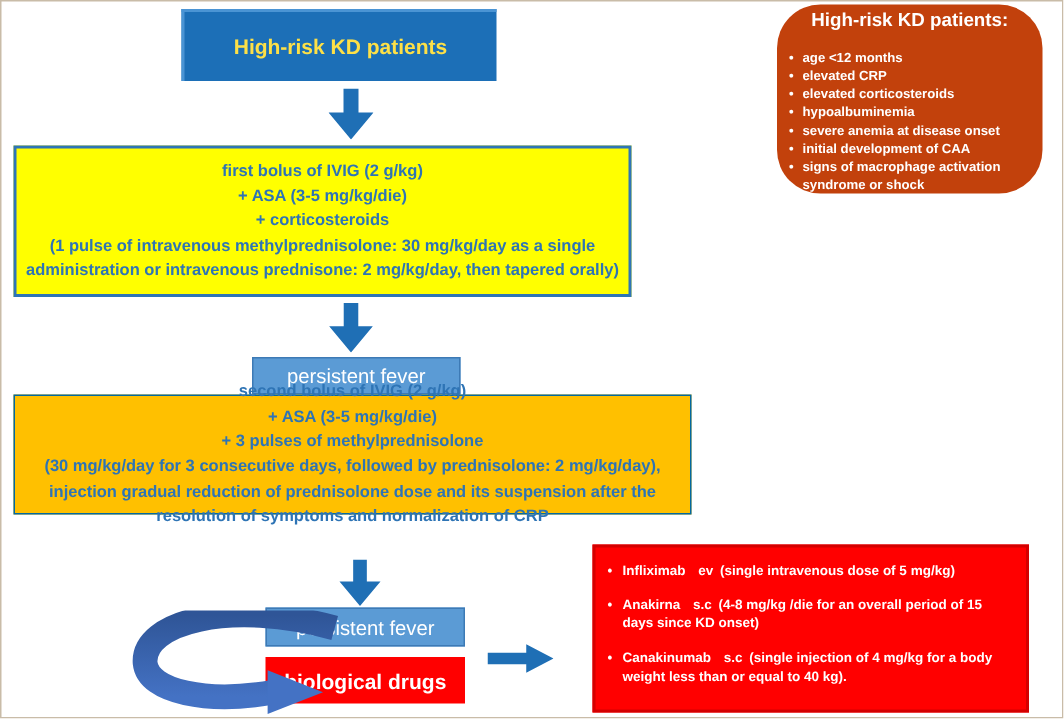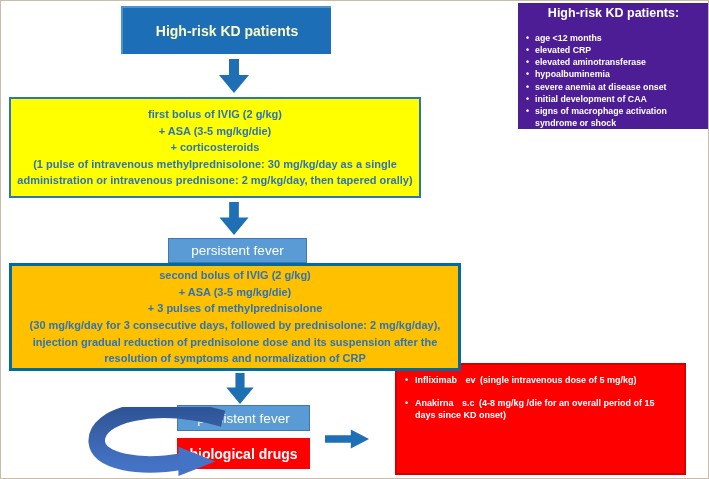--- a/index.html
+++ b/index.html
@@ -16,28 +16,29 @@
     overflow: hidden;
   }
 
   
   .top-box {
     position: absolute; left: 120px; top: 5px; width: 210px; height: 48px;
     background: #1c6fb7;
     border-top: 2px solid #4a94d4;
     border-left: 2px solid #4a94d4;
     display: flex; align-items: center; justify-content: center;
-    color: #fef9c3; font-weight: bold; font-size: 14px;
+    color: #fde047; font-weight: bold; font-size: 14px;
   }
 
   
   .criteria-panel {
-    position: absolute; left: 517px; top: 2px; width: 191px; height: 126px;
-    background: #4c1d95; color: #ffffff;
+    position: absolute; left: 517px; top: 2px; width: 177px; height: 126px;
+    background: #c2410c; color: #ffffff;
     padding: 3px 6px 2px 6px;
+    border-radius: 29px;
   }
   .criteria-title {
     text-align: center; font-weight: bold; font-size: 12.5px; margin-bottom: 2px;
   }
   .criteria-list { list-style: none; margin-top: 12px; }
   .criteria-list li {
     font-size: 8.8px; font-weight: bold; line-height: 1.38;
     padding-left: 11px; position: relative;
   }
   .criteria-list li::before {
@@ -48,22 +49,22 @@
   .yellow-box {
     position: absolute; left: 8px; top: 96px; width: 412px; height: 101px;
     background: #ffff00; border: 2px solid #2e75b6;
     color: #2e74b5; font-weight: bold; font-size: 11px; line-height: 1.5;
     display: flex; flex-direction: column; justify-content: center;
     text-align: center; padding: 2px 6px;
   }
 
   
   .orange-box {
-    position: absolute; left: 8px; top: 262px; width: 452px; height: 108px;
-    background: #ffc000; border: 3px solid #0369a1;
+    position: absolute; left: 8px; top: 262px; width: 452px; height: 80px;
+    background: #ffc000; border: 1px solid #0369a1;
     color: #2e74b5; font-weight: bold; font-size: 11px; line-height: 1.52;
     display: flex; flex-direction: column; justify-content: center;
     text-align: center; padding: 2px 4px;
     z-index: 3;
   }
 
   
   .fever-box {
     position: absolute;
     background: #5b9bd5; border: 1px solid #3d7ab5;
@@ -118,21 +119,21 @@
 
   <svg class="down-arrow down-arrow-1" viewBox="0 0 30 34">
     <polygon points="10,0 20,0 20,16 30,16 15,34 0,16 10,16" fill="#1f6fb5"></polygon>
   </svg>
 
   <div class="criteria-panel">
     <div class="criteria-title">High-risk KD patients:</div>
     <ul class="criteria-list">
       <li>age &lt;12 months</li>
       <li>elevated CRP</li>
-      <li>elevated aminotransferase</li>
+      <li>elevated corticosteroids</li>
       <li>hypoalbuminemia</li>
       <li>severe anemia at disease onset</li>
       <li>initial development of CAA</li>
       <li>signs of macrophage activation syndrome or shock</li>
     </ul>
   </div>
 
   <div class="yellow-box">
     <div>first bolus of IVIG  (2 g/kg)</div>
     <div>+ ASA  (3-5 mg/kg/die)</div>
@@ -190,16 +191,21 @@
       <li>
         <span class="drug-name">Infliximab</span>
         <span class="drug-route">ev</span>
         <span class="drug-detail">(single intravenous dose of 5 mg/kg)</span>
       </li>
       <li>
         <span class="drug-name">Anakirna</span>
         <span class="drug-route">s.c</span>
         <span class="drug-detail">(4-8 mg/kg /die for an overall period of 15 days since KD onset)</span>
       </li>
+      <li>
+        <span class="drug-name">Canakinumab</span>
+        <span class="drug-route">s.c</span>
+        <span class="drug-detail">(single injection of 4 mg/kg for a body weight less than or equal to 40 kg).</span>
+      </li>
     </ul>
   </div>
 
 </div>
 
 </body></html>

